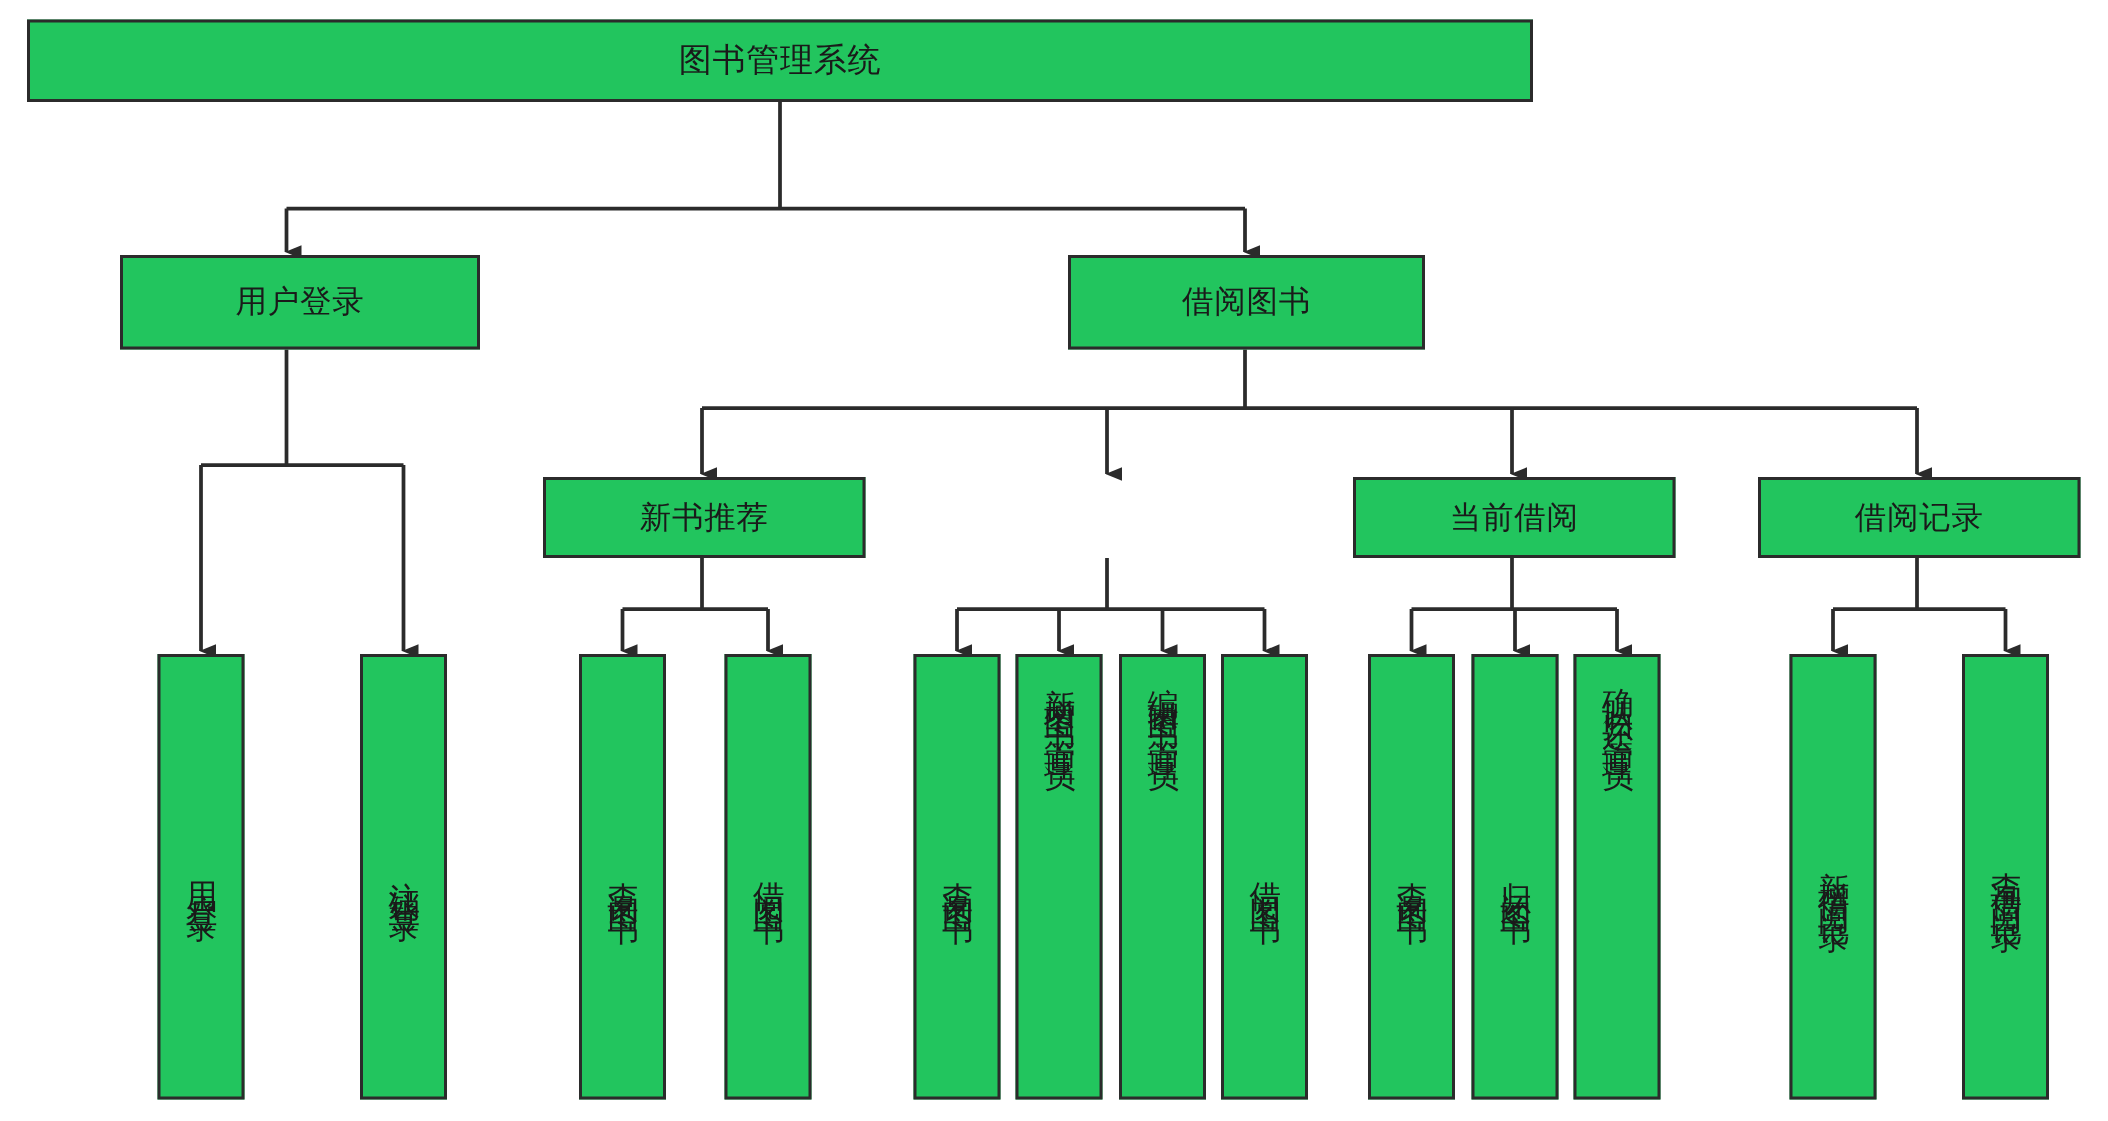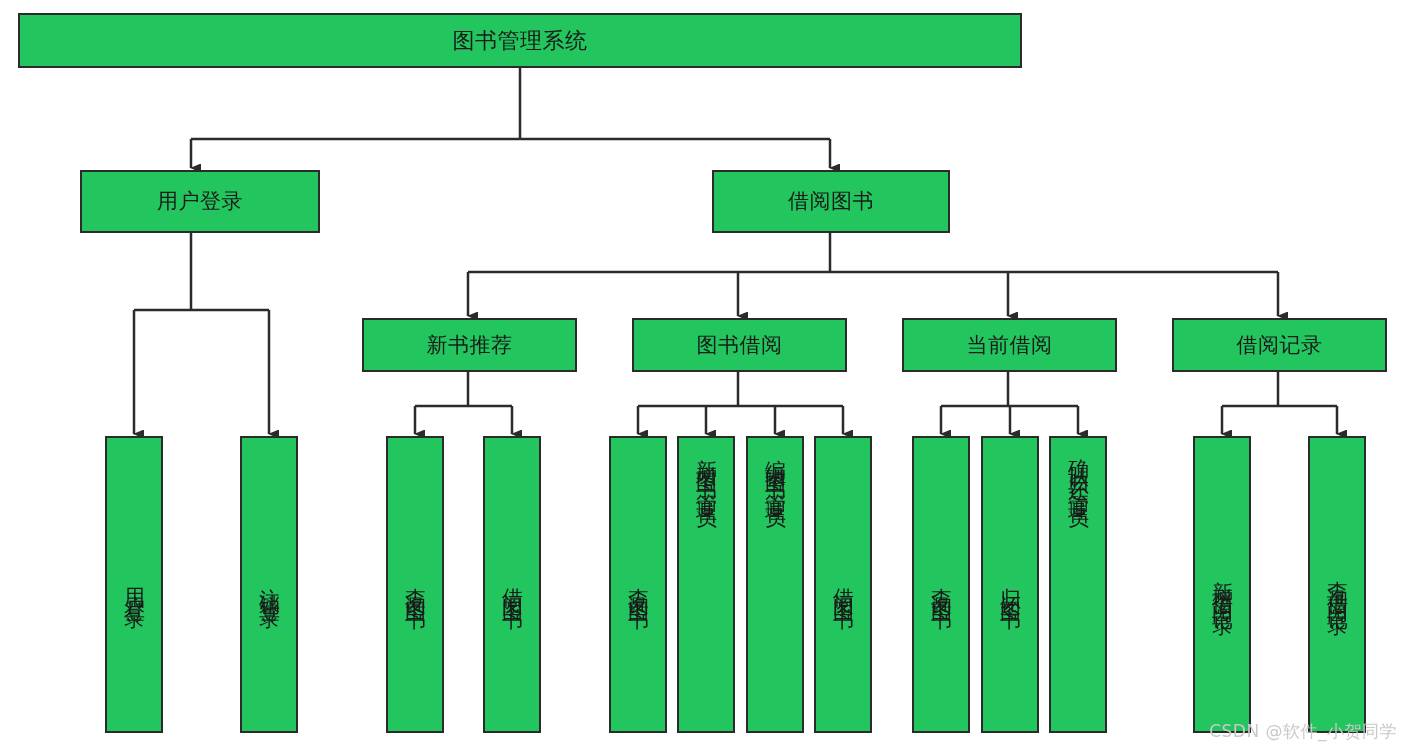--- a/index.html
+++ b/index.html
@@ -148,23 +148,20 @@
   <div class="node horiz" style="left:80px; top:170px; width:240px; height:63px;">
     <span class="node-label">用户登录</span>
   </div>
   <div class="node horiz" style="left:712px; top:170px; width:238px; height:63px;">
     <span class="node-label">借阅图书</span>
   </div>
 
   <div class="node horiz" style="left:362px; top:318px; width:215px; height:54px;">
     <span class="node-label">新书推荐</span>
   </div>
-  <div class="node horiz" style="left:632px; top:318px; width:215px; height:54px;">
-    <span class="node-label">图书借阅</span>
-  </div>
   <div class="node horiz" style="left:902px; top:318px; width:215px; height:54px;">
     <span class="node-label">当前借阅</span>
   </div>
   <div class="node horiz" style="left:1172px; top:318px; width:215px; height:54px;">
     <span class="node-label">借阅记录</span>
   </div>
 
   <div class="node vert center" style="left:105px; top:436px; width:58px; height:297px;">
     <span class="node-label">用户登录</span>
   </div>
@@ -202,15 +199,14 @@
     <span class="node-label">确认归还（管理员）</span>
   </div>
 
   <div class="node vert center" style="left:1193px; top:436px; width:58px; height:297px;">
     <span class="node-label">新增借阅记录</span>
   </div>
   <div class="node vert center" style="left:1308px; top:436px; width:58px; height:297px;">
     <span class="node-label">查询借阅记录</span>
   </div>
 
-  <div id="watermark">CSDN @软件_小贺同学</div>
 
 </div>
 
 </body></html>

